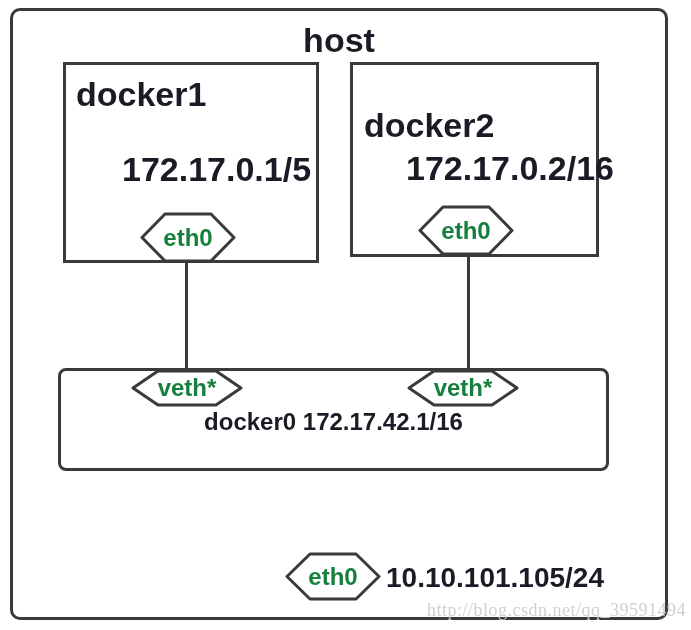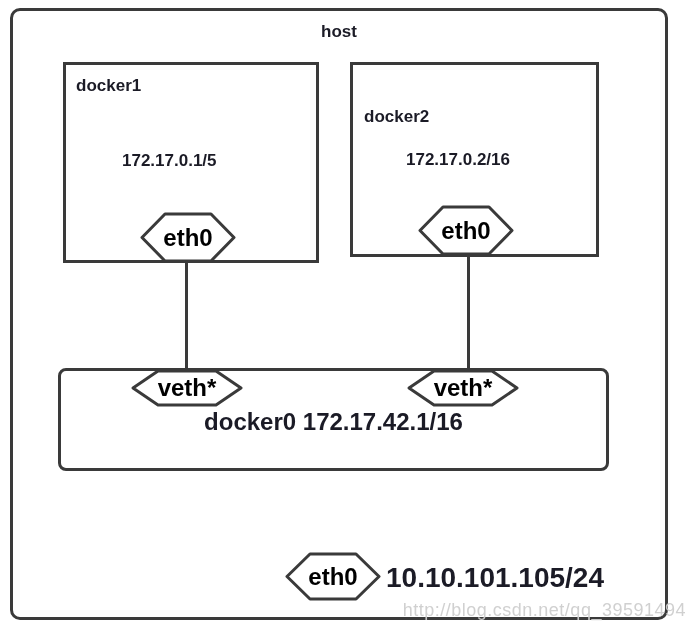--- a/index.html
+++ b/index.html
@@ -40,21 +40,21 @@
   #docker0-box {
     left: 58px; top: 368px;
     width: 551px; height: 103px;
     border-radius: 8px;
     z-index: 1;
   }
   .label {
     position: absolute;
     color: #1b1b26;
     font-weight: bold;
-    font-size: 17px;
+    font-size: 34px;
     line-height: 1.0;
     white-space: nowrap;
     z-index: 4;
   }
   #host-label {
     left: 10px; top: 23px;
     width: 658px;
     text-align: center;
   }
   #docker1-title { left: 76px;  top: 77px; }
@@ -84,36 +84,36 @@
     z-index: 3;
   }
   .hexagon svg { display: block; }
   .hexagon .hex-label {
     position: absolute;
     left: 0; top: 0;
     width: 100%; height: 100%;
     display: flex;
     align-items: center;
     justify-content: center;
-    color: #000000;
+    color: #15803d;
     font-weight: bold;
     font-size: 24px;
     line-height: 1;
   }
   #hex-docker1-eth0 { left: 140px; top: 212px; }
   #hex-docker2-eth0 { left: 418px; top: 205px; }
   #hex-veth1        { left: 131px; top: 369px; }
   #hex-veth2        { left: 407px; top: 369px; }
   #hex-host-eth0    { left: 285px; top: 552px; }
   #watermark {
     position: absolute;
     left: 352px; top: 600px;
     width: 334px;
     text-align: right;
-    font-family: Liberation Sans, sans-serif;
+    font-family: Liberation Serif, serif;
     font-size: 18px;
     letter-spacing: 0.5px;
     color: rgba(206, 206, 206, 0.95);
     white-space: nowrap;
     z-index: 6;
   }
 </style>
 </head>
 <body>
 

